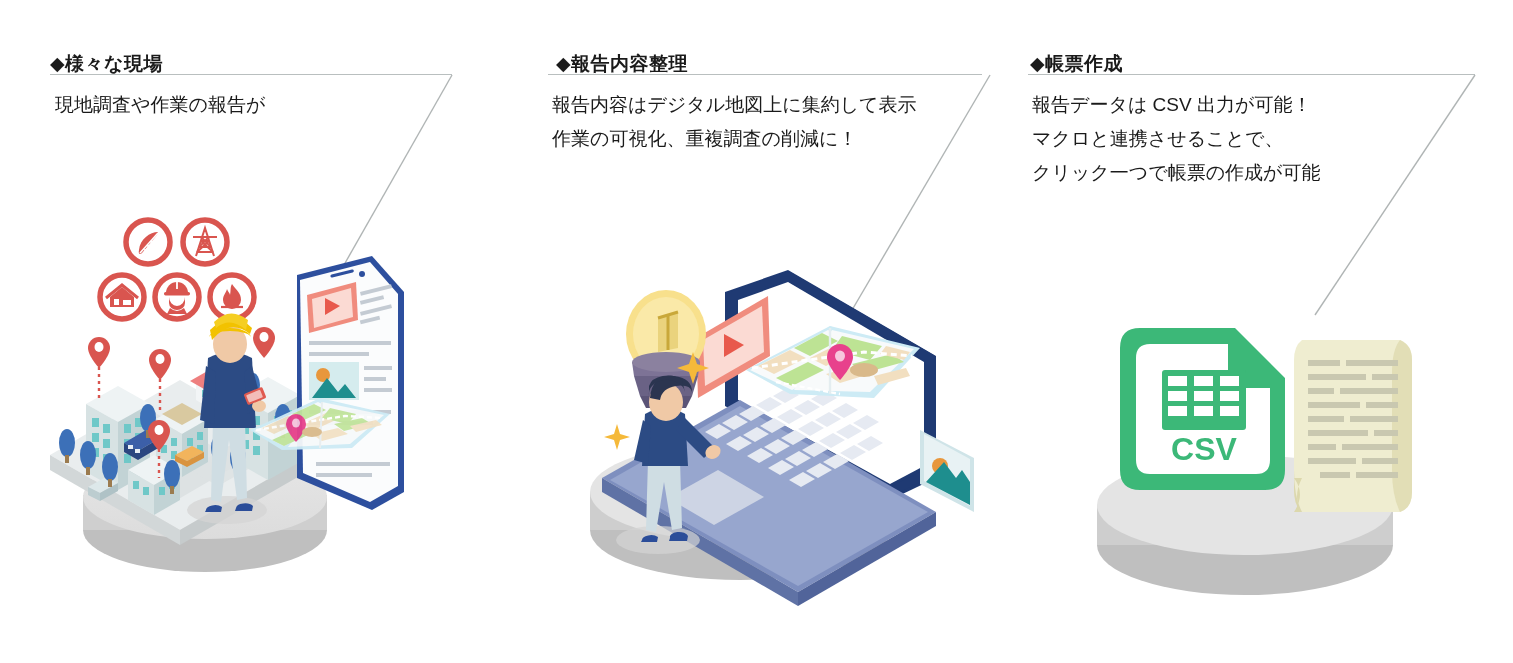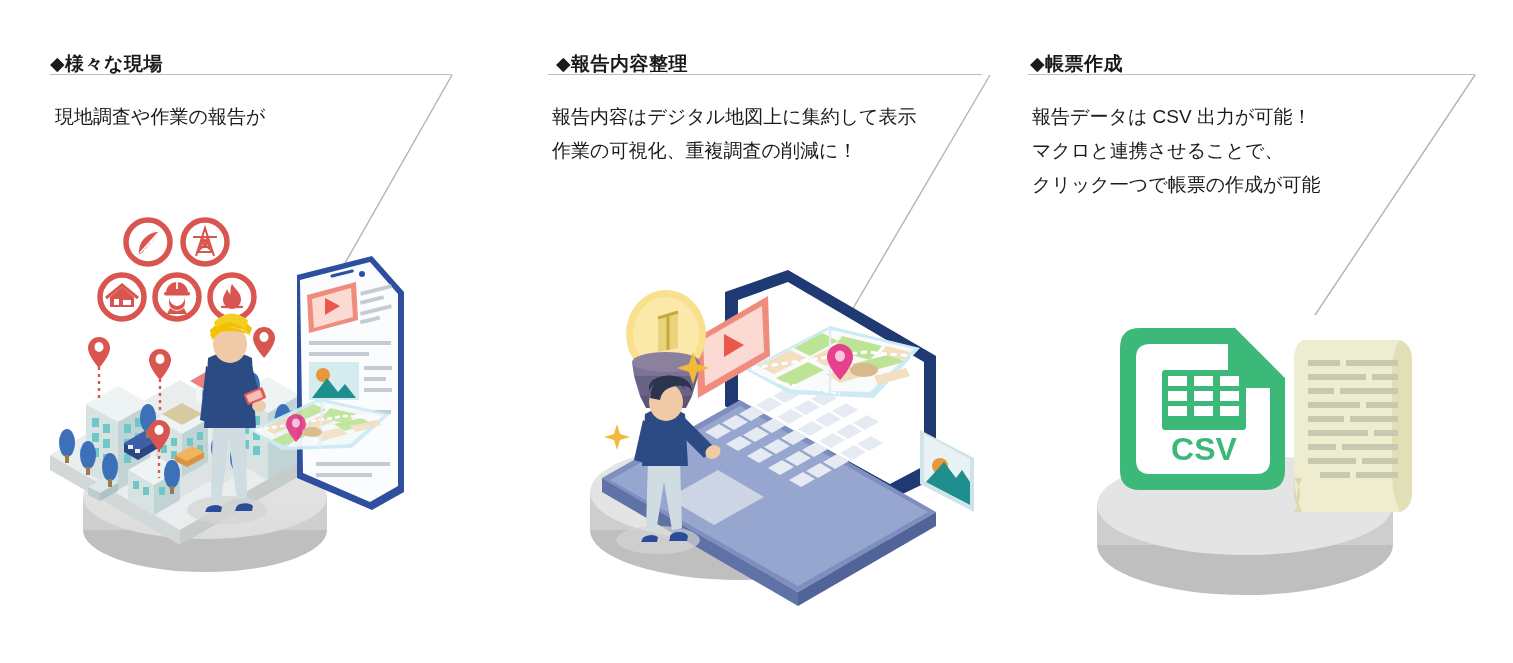--- a/index.html
+++ b/index.html
@@ -42,21 +42,20 @@
   .col-2 .rule{width:434px;left:48px;}
   .col-3 .rule{width:447px;left:28px;}
 
   .body-text{
     position:absolute;
     left:55px;top:88px;
     font-size:19px;
     line-height:34px;
     white-space:nowrap;
     color:#1a1a1a;
-    margin-top:12px;
   }
   .col-2 .body-text{left:52px;}
   .col-3 .body-text{left:32px;}
 
   
   .divider{position:absolute;top:70px;left:0;width:500px;height:290px;overflow:visible;pointer-events:none;}
 
   
   .illus{position:absolute;left:0;top:0;width:500px;height:663px;overflow:visible;}
 </style>

